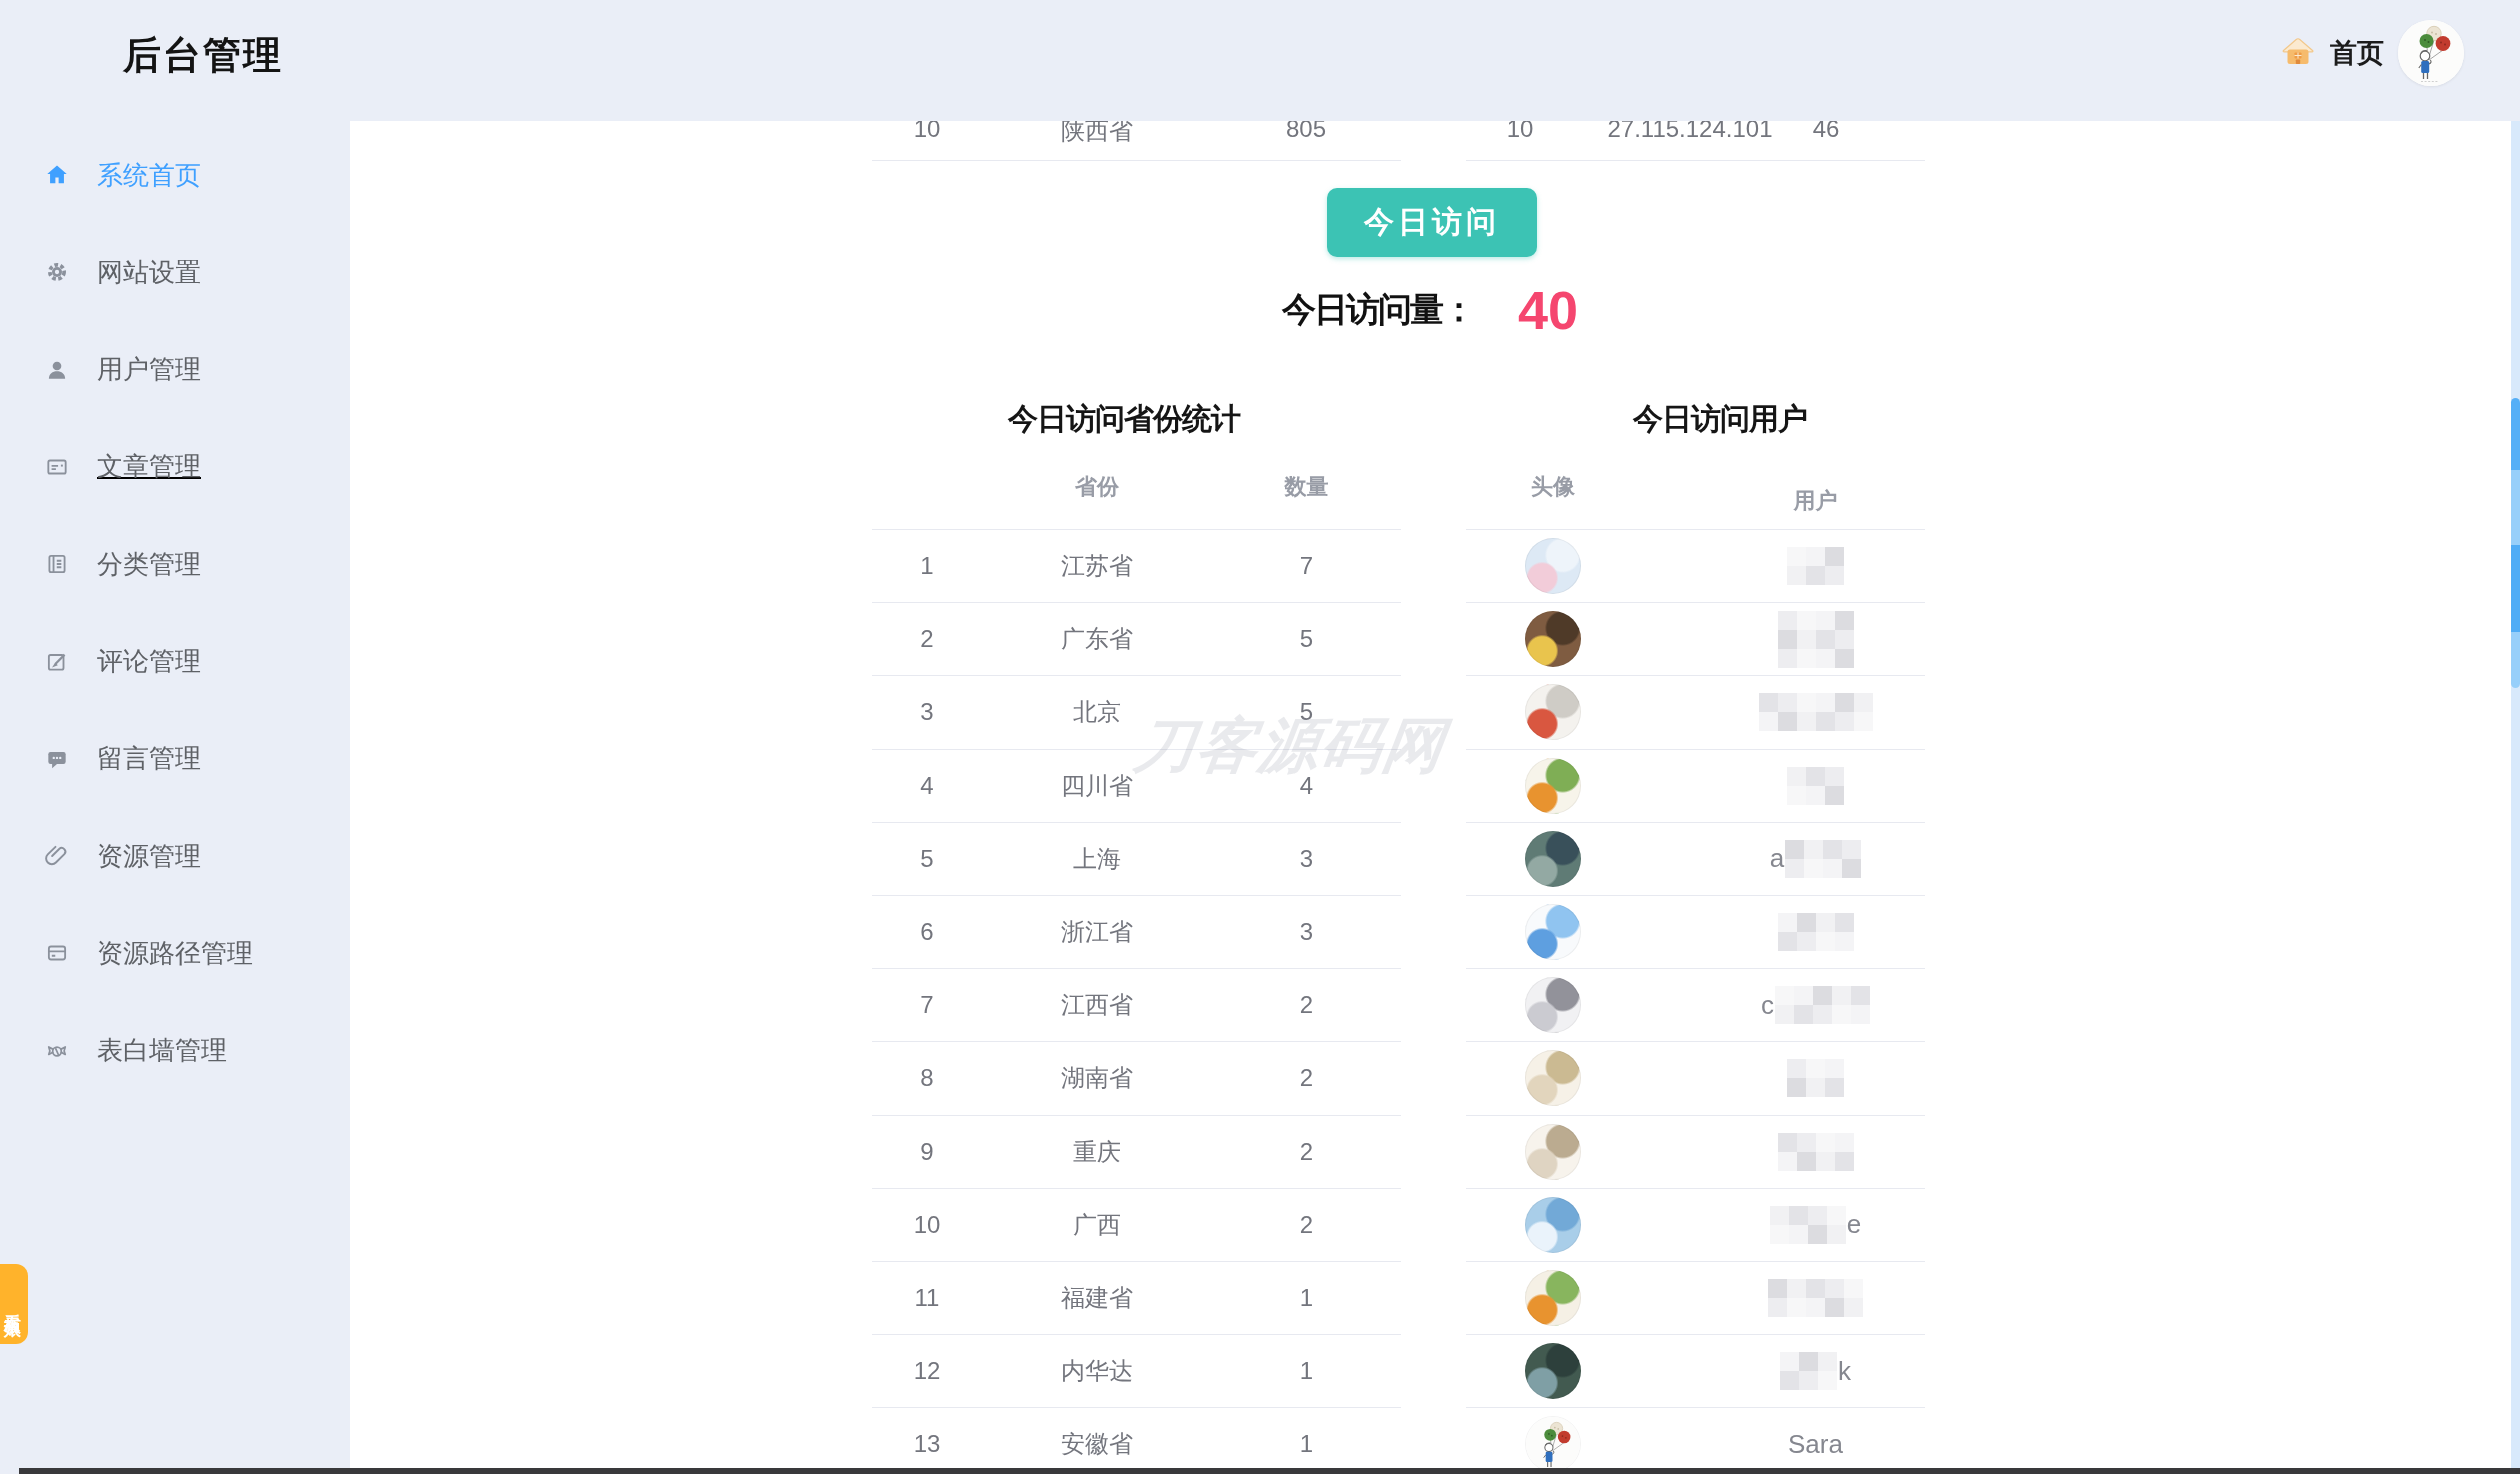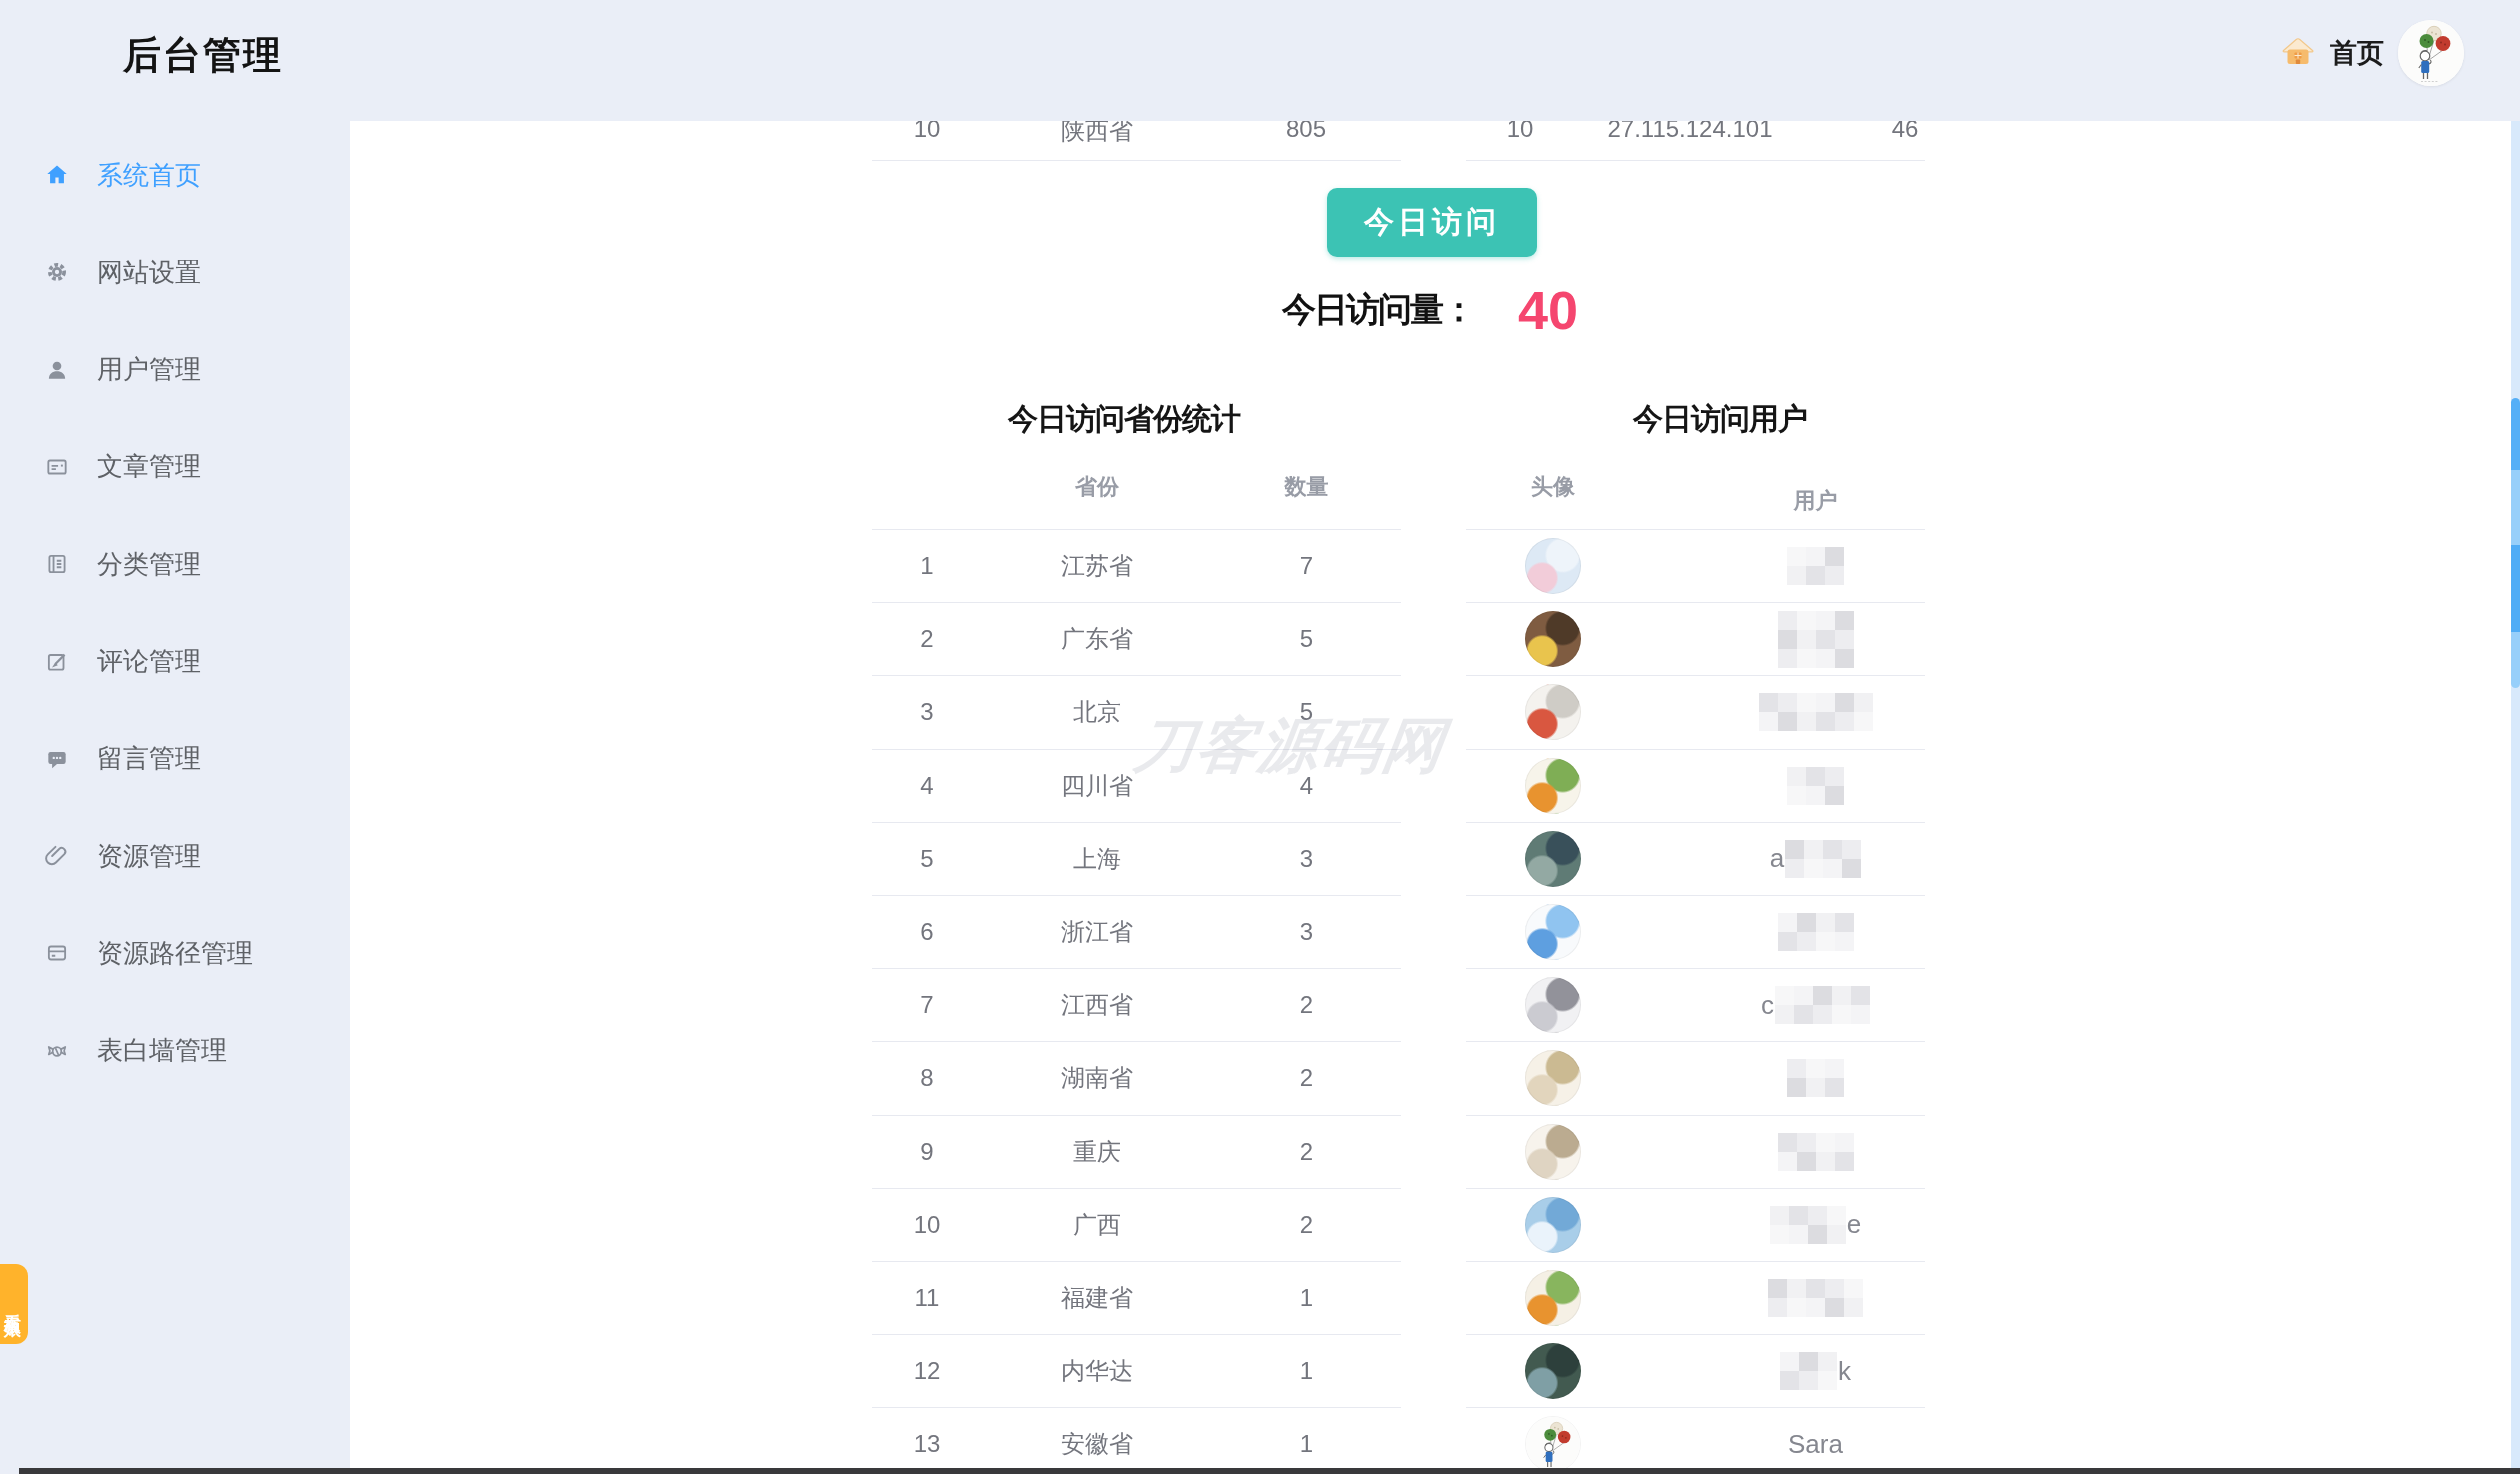--- a/index.html
+++ b/index.html
@@ -120,21 +120,21 @@
       </div>
       <div class="side-item" style="top: 345.6px;">
         <span class="ic">
           <svg viewBox="0 0 24 24" width="26" height="26">
             <circle cx="12" cy="8.3" r="4" fill="#8B919C"></circle>
             <path d="M4.5 20c0-4.4 3.4-6.8 7.5-6.8s7.5 2.4 7.5 6.8Z" fill="#8B919C"></path>
           </svg>
         </span>
         <span class="lbl">用户管理</span>
       </div>
-      <div class="side-item" style="top: 442.9px;">
+      <div class="side-item" style="top: 442.9px; text-decoration: underline;">
         <span class="ic">
           <svg viewBox="0 0 24 24" width="26" height="26" fill="none" stroke="#8B919C" stroke-width="1.7">
             <rect x="4" y="6" width="16" height="12" rx="1.5"></rect>
             <path d="M7 11h6M7 14h4"></path>
             <rect x="15.6" y="9.8" width="1.8" height="1.8" fill="#8B919C" stroke="none"></rect>
           </svg>
         </span>
         <span class="lbl">文章管理</span>
       </div>
       <div class="side-item" style="top: 540.2px;">
@@ -200,21 +200,21 @@
     <span>看板娘</span>
   </div>
 
   <main class="panel">
 
     <span class="partial-cell" style="left:577px">10</span>
     <span class="partial-cell" style="left:747px">陕西省</span>
     <span class="partial-cell" style="left:956px">805</span>
     <span class="partial-cell" style="left:1170px">10</span>
     <span class="partial-cell" style="left:1340px">27.115.124.101</span>
-    <span class="partial-cell" style="left:1555px">46</span>
+    <span class="partial-cell" style="left:1476px">46</span>
     <div class="pdivider" style="left:522px;width:529px"></div>
     <div class="pdivider" style="left:1116px;width:459px"></div>
 
     <button class="today-btn" style="background: rgb(60, 195, 180);">今日访问</button>
 
     <div class="visits-line">
       <span class="visits-label">今日访问量：</span>
       <span class="visits-value" style="color: rgb(245, 70, 111);">40</span>
     </div>
 

